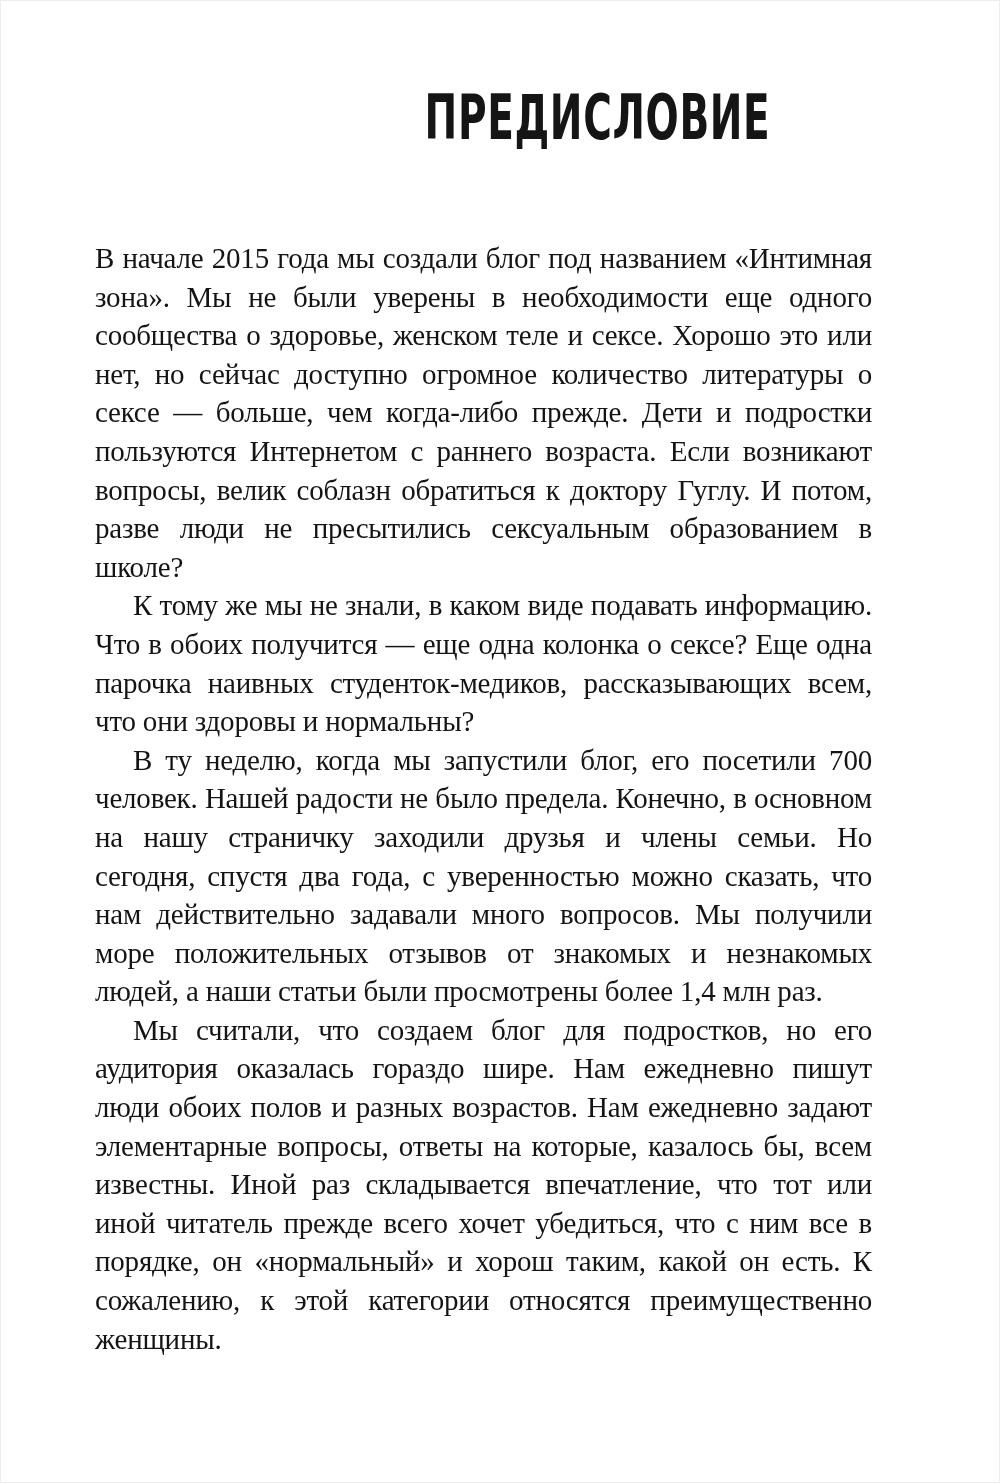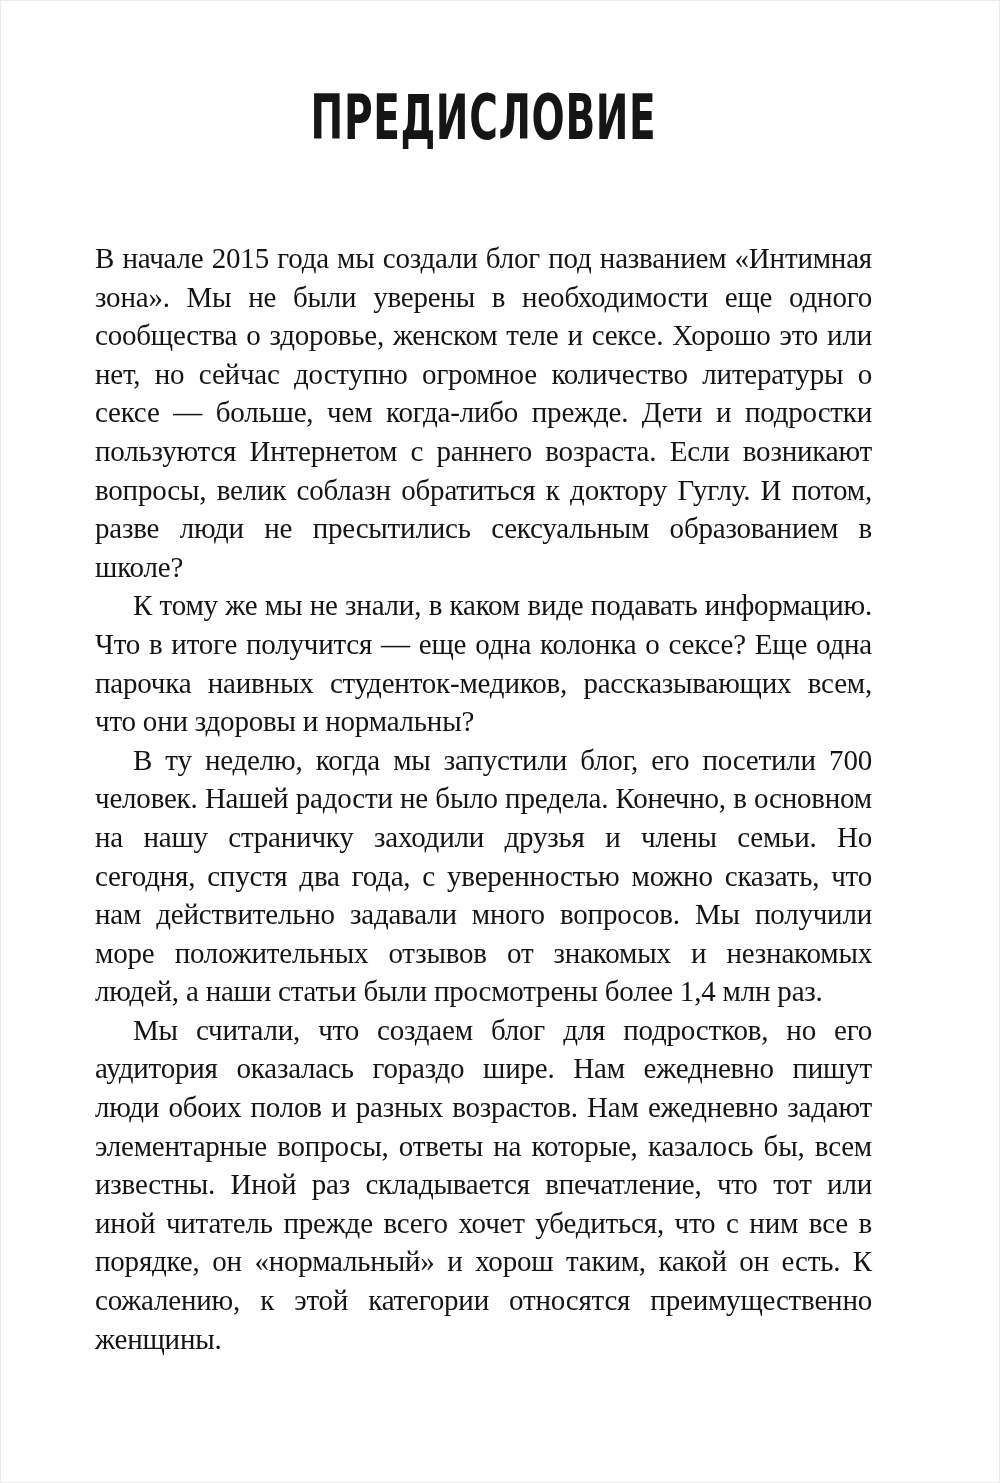--- a/index.html
+++ b/index.html
@@ -18,21 +18,21 @@
   }
   .page {
     box-sizing: border-box;
     width: 100%;
     height: 100%;
     padding: 86px 127px 0 94px;
   }
   .chapter-title {
     margin: 0;
     padding: 0;
-    text-align: center;
+    text-align: right;
     font-family: "DejaVu Sans", sans-serif;
     font-weight: 700;
     font-size: 62px;
     line-height: 1;
     color: #151515;
     white-space: nowrap;
   }
   .chapter-title .title-inner {
     display: inline-block;
     transform: scaleX(0.63);
@@ -57,17 +57,17 @@
 </style>
 </head>
 <body>
 
 <main class="page">
   <h1 class="chapter-title">
     <span class="title-inner">ПРЕДИСЛОВИЕ</span>
   </h1>
   <section class="body-text" id="paragraphs">
       <p class="para">В начале 2015 года мы создали блог под названием «Интимная зона». Мы не были уверены в необходимости еще одного сообщества о здоровье, женском теле и сексе. Хорошо это или нет, но сейчас доступно огромное количество литературы о сексе — больше, чем когда-либо прежде. Дети и подростки пользуются Интернетом с раннего возраста. Если возникают вопросы, велик соблазн обратиться к доктору Гуглу. И потом, разве люди не пресытились сексуальным образованием в школе?</p>
-      <p class="para indent">К тому же мы не знали, в каком виде подавать информацию. Что в итоге получится — еще одна колонка о сексе? Еще одна парочка наивных студенток-медиков, рассказывающих всем, что они здоровы и нормальны?</p>
+      <p class="para indent">К тому же мы не знали, в каком виде подавать информацию. Что в обоих получится — еще одна колонка о сексе? Еще одна парочка наивных студенток-медиков, рассказывающих всем, что они здоровы и нормальны?</p>
       <p class="para indent">В ту неделю, когда мы запустили блог, его посетили 700 человек. Нашей радости не было предела. Конечно, в основном на нашу страничку заходили друзья и члены семьи. Но сегодня, спустя два года, с уверенностью можно сказать, что нам действительно задавали много вопросов. Мы получили море положительных отзывов от знакомых и незнакомых людей, а наши статьи были просмотрены более 1,4 млн раз.</p>
       <p class="para indent">Мы считали, что создаем блог для подростков, но его аудитория оказалась гораздо шире. Нам ежедневно пишут люди обоих полов и разных возрастов. Нам ежедневно задают элементарные вопросы, ответы на которые, казалось бы, всем известны. Иной раз складывается впечатление, что тот или иной читатель прежде всего хочет убедиться, что с ним все в порядке, он «нормальный» и хорош таким, какой он есть. К сожалению, к этой категории относятся преимущественно женщины.</p>
     </section>
 </main>
 
 </body></html>

